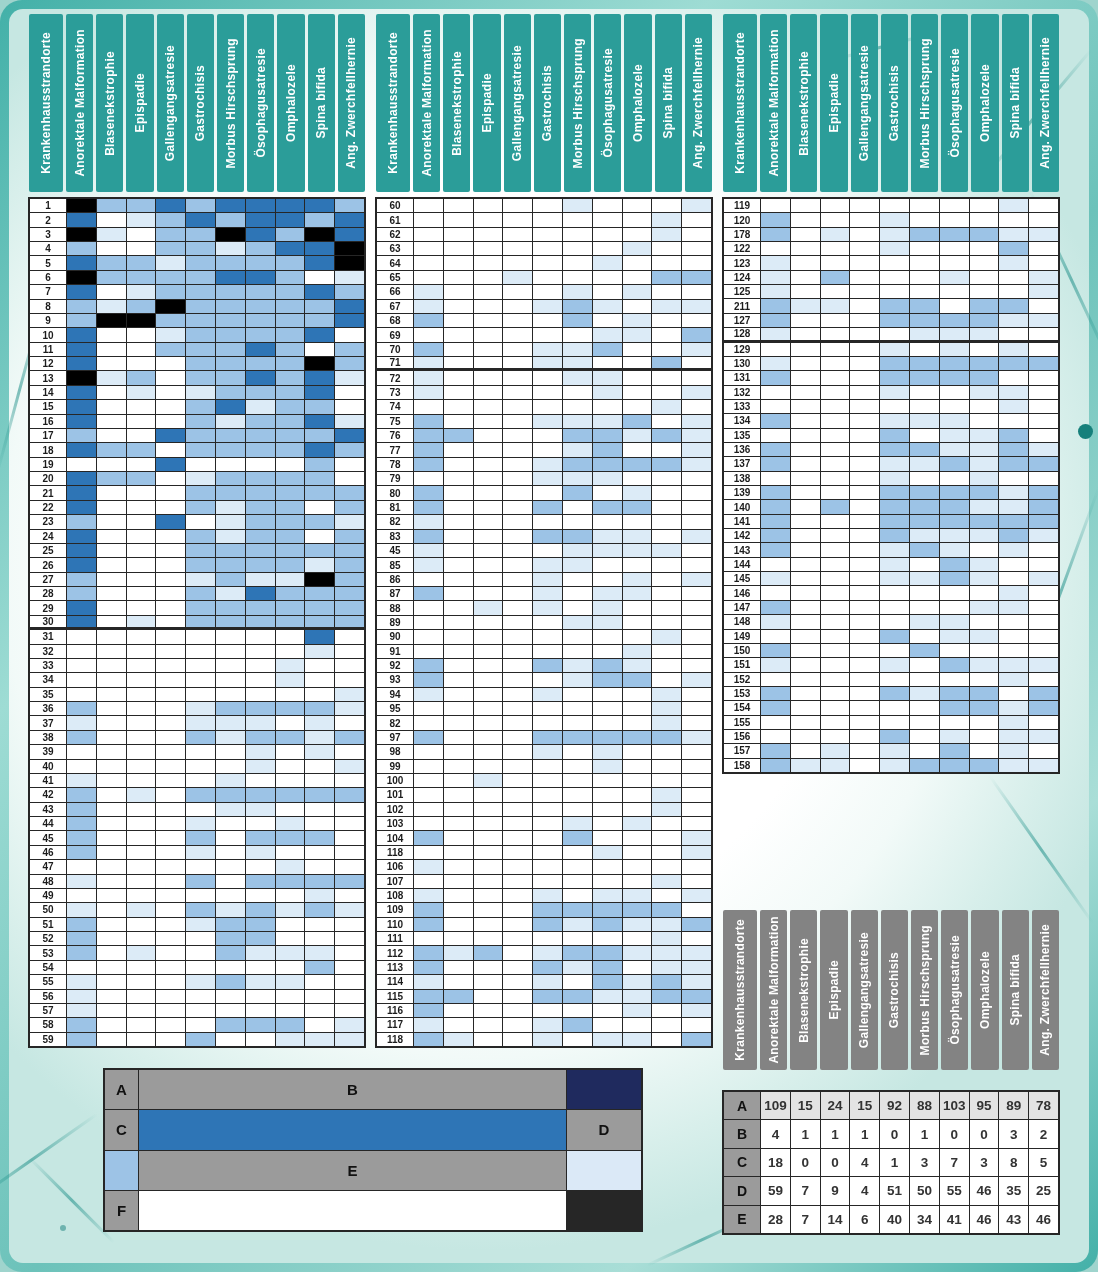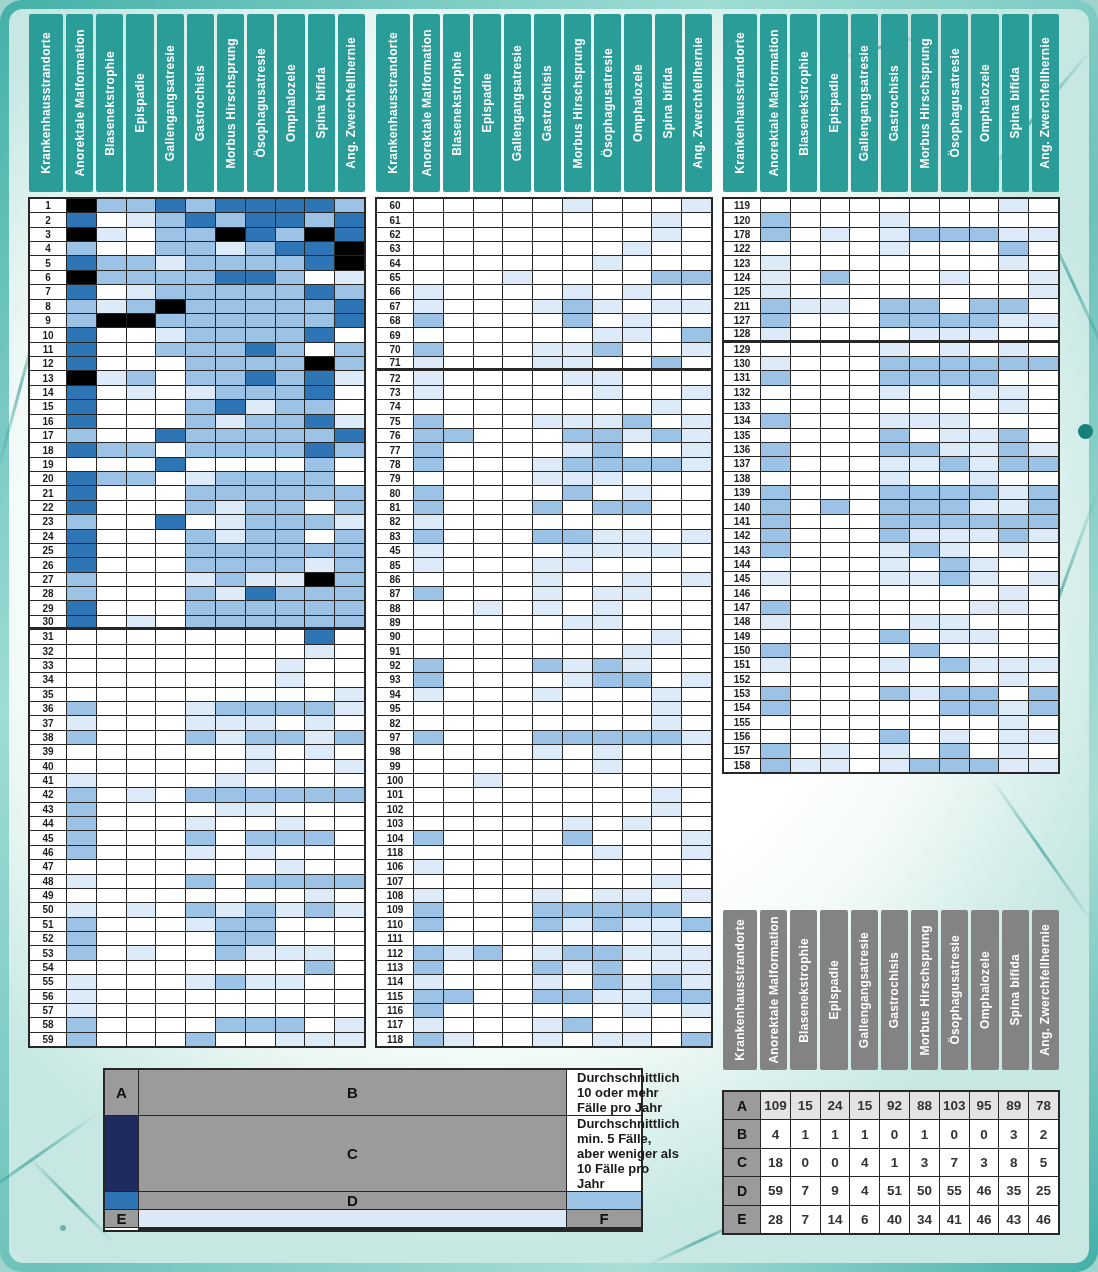--- a/index.html
+++ b/index.html
@@ -1924,24 +1924,22 @@
       <div class="cell" style="background: rgb(156, 195, 230);"></div>
       <div class="cell" style="background: rgb(156, 195, 230);"></div>
       <div class="cell" style="background: rgb(220, 235, 247);"></div>
       <div class="cell" style="background: rgb(220, 235, 247);"></div>
     </div>
 </div>
 
 <div class="legend">
     <div class="lkey">A</div>
     <div class="lkey">B</div>
-    <div class="ldesc">Durchschnittlich 10 oder mehr Fälle pro Jahr</div>
     <div class="lswatch" style="background: rgb(31, 42, 94);"></div>
     <div class="lkey">C</div>
-    <div class="ldesc">Durchschnittlich min. 5 Fälle, aber weniger als 10 Fälle pro Jahr</div>
     <div class="lswatch" style="background: rgb(46, 117, 182);"></div>
     <div class="lkey">D</div>
     <div class="lswatch" style="background: rgb(157, 195, 230);"></div>
     <div class="lkey">E</div>
     <div class="lswatch" style="background: rgb(219, 233, 247);"></div>
     <div class="lkey">F</div>
     <div class="lswatch" style="background: rgb(255, 255, 255);"></div>
   </div>
 
 <div class="sumhead gray-head">

